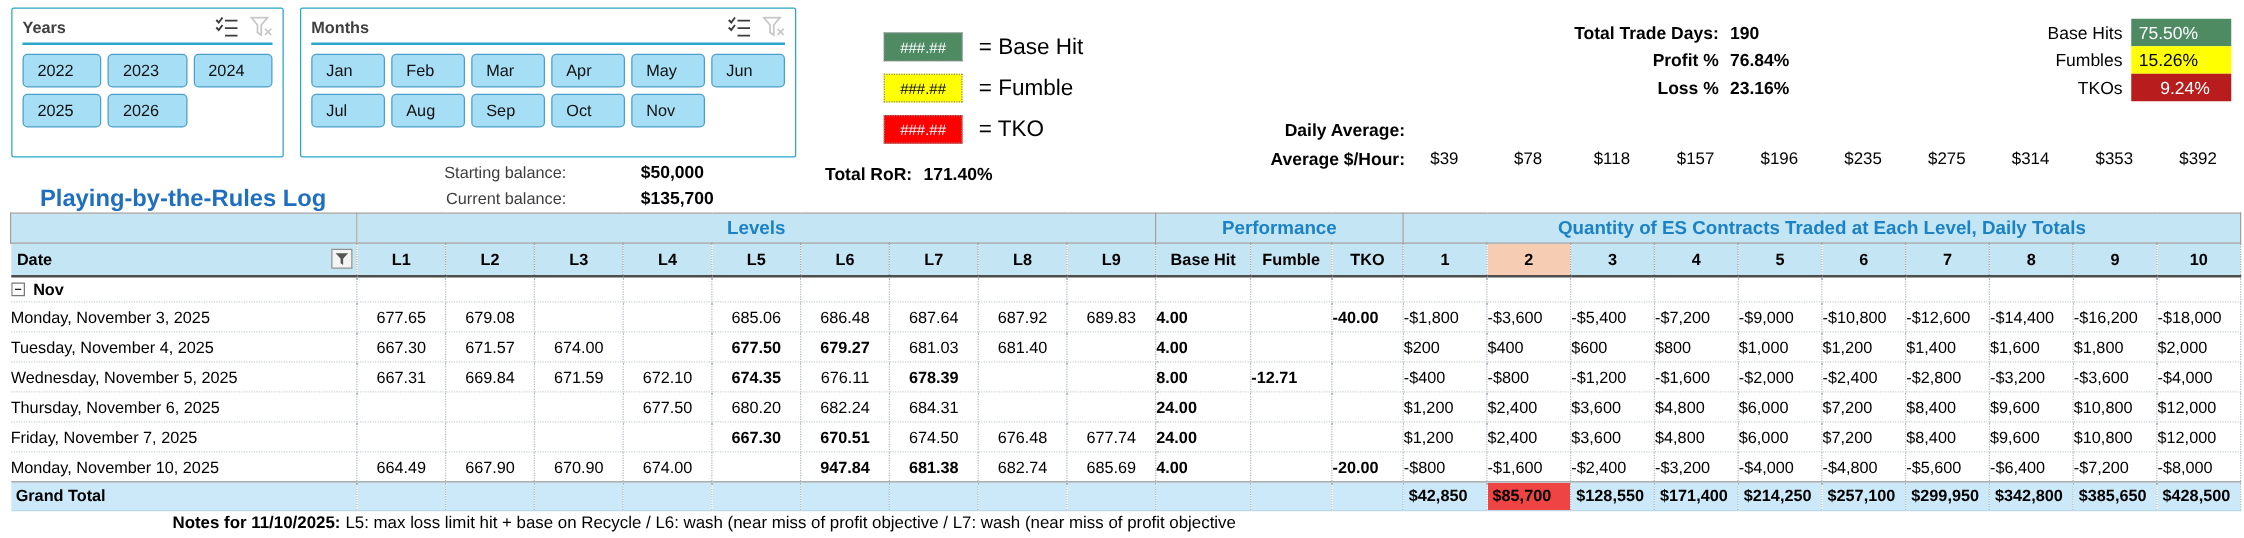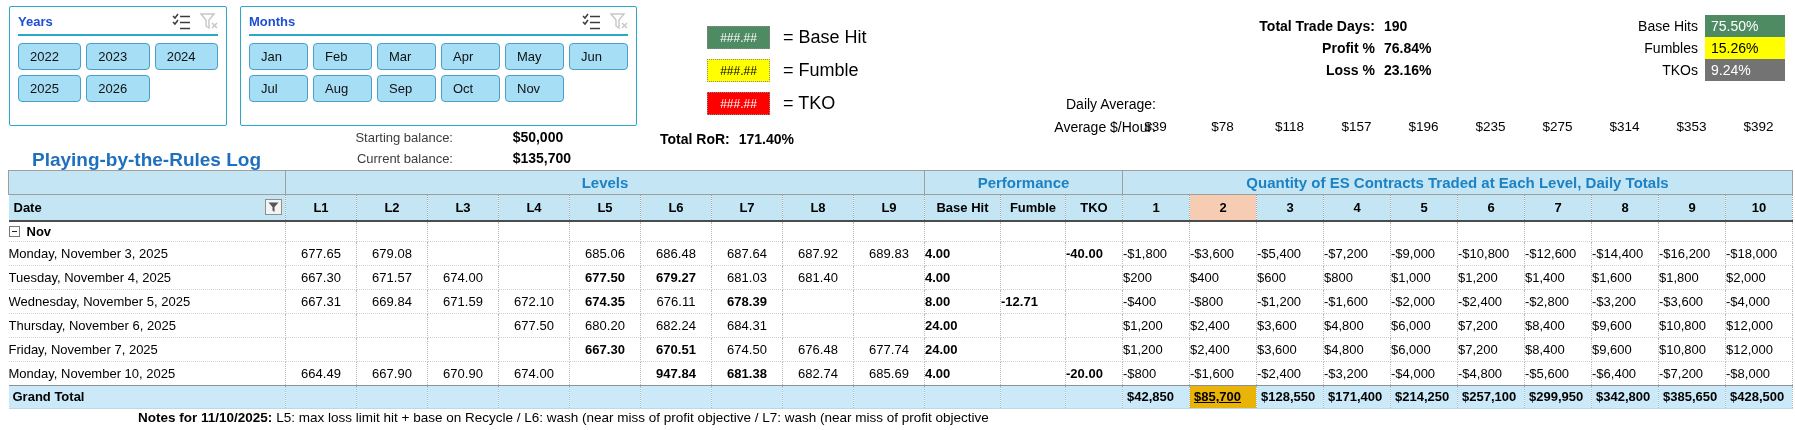--- a/index.html
+++ b/index.html
@@ -5,21 +5,21 @@
   * { box-sizing:border-box; }
   body { margin:0; background:#fff; }
   .canvas { position:relative; width:1795px; height:430px; background:#ffffff;
             font-family:"Liberation Sans", sans-serif; overflow:hidden; color:#000; }
 
   
   .slicer { position:absolute; border:1px solid #2BA7CA; border-radius:2px; background:#fff;
             padding:5px 8px 8px 8px; }
   .slicer-head { display:flex; align-items:center; justify-content:space-between;
                  border-bottom:2px solid #2BA7CA; padding-bottom:3px; margin-bottom:7px; height:24px; }
-  .slicer-title { font-weight:bold; font-size:13px; color:#1d4ed8; }
+  .slicer-title { font-weight:bold; font-size:13px; color:#404040; }
   .slicer-icons { display:flex; gap:9px; align-items:center; }
   .slicer-grid { display:grid; gap:5px; }
   .years-grid  { grid-template-columns:repeat(3,1fr); }
   .months-grid { grid-template-columns:repeat(6,1fr); }
   .slicer-btn { background:#A5DEF5; border:1px solid #4BA0C8; border-radius:4px; height:27px;
                 line-height:25px; padding-left:11px; font-size:13px; color:#111; cursor:pointer; }
 
   
   .legend { position:absolute; left:707px; top:26px; }
   .legend-row { display:flex; align-items:center; height:23px; margin-bottom:10px; }
@@ -39,22 +39,22 @@
   .trade-stats { position:absolute; left:1140px; top:18px; font-size:14px; font-weight:bold; }
   .ts-row { height:22px; }
   .ts-label { display:inline-block; width:235px; text-align:right; }
   .ts-value { margin-left:9px; }
   .badge-stats { position:absolute; left:1555px; top:15px; font-size:14px; }
   .bs-row { display:flex; align-items:center; height:22px; }
   .bs-label { width:143px; text-align:right; }
   .bs-badge { width:80px; height:22px; line-height:22px; margin-left:7px; padding-left:6px; }
 
   
-  .avg-label { position:absolute; left:916px; width:240px; text-align:right;
-               font-weight:normal; font-size:14px; }
+  .avg-label { position:absolute; left:884px; width:240px; text-align:right;
+               font-weight:bold; font-size:14px; }
   .avg-grid { position:absolute; left:1122px; width:670px; display:grid;
               grid-template-columns:repeat(10,1fr); font-size:13.5px; text-align:center; }
 
   
   .pbr-title { position:absolute; left:8px; top:149px; width:277px; text-align:center;
                font-size:19px; font-weight:bold; color:#1E6FC0; }
   table.log { position:absolute; left:8px; top:170px; border-collapse:collapse; table-layout:fixed; }
   table.log th, table.log td { padding:0; overflow:hidden; white-space:nowrap; font-size:13px; }
   tr.band th { background:#C3E5F4; color:#1C82C4; font-size:15px; font-weight:bold; height:24px;
                border:1px solid #9f9f9f; }
@@ -77,21 +77,21 @@
   td.c-lvl { text-align:center; }
   td.c-perf { background:#E9E8E8; text-align:left; padding-left:4px; font-weight:bold; }
   td.c-qty { text-align:left; padding-left:4px; }
   td.col2 { background:#FADCC9; }
   td.s-g { background:#4E8B63; color:#fff; }
   td.s-y { background:#FFFF00; color:#000; }
   td.s-r { background:#FF0000; color:#fff; }
   td.s-b { font-weight:bold; }
   tr.gt td { background:#CBE9F8; font-weight:bold; height:23px; border-right:1px dotted #9fb9c8;
              border-top:1px solid #8a9298; border-bottom:1px solid #bcd9e8; text-align:left; padding-left:4px; }
-  tr.gt td.col2 { background:#eab308;text-decoration:underline; }
+  tr.gt td.col2 { background:#ef4444; }
   .notes { position:absolute; left:138px; top:410px; font-size:13.5px; }
   .notes b { margin-right:4px; }
 </style>
 </head>
 <body>
 
 <div class="canvas">
 
   <div class="slicer" style="left:9px; top:6px; width:218px; height:120px;">
     <div class="slicer-head">
@@ -201,21 +201,21 @@
       <div class="bs-row">
         <span class="bs-label">Base Hits</span>
         <span class="bs-badge" style="background: rgb(78, 139, 99); color: rgb(255, 255, 255);">75.50%</span>
       </div>
       <div class="bs-row">
         <span class="bs-label">Fumbles</span>
         <span class="bs-badge" style="background: rgb(255, 255, 0); color: rgb(0, 0, 0);">15.26%</span>
       </div>
       <div class="bs-row">
         <span class="bs-label">TKOs</span>
-        <span class="bs-badge" style="background: #737373; color: rgb(255, 255, 255);">9.24%</span>
+        <span class="bs-badge" style="background: #b91c1c; color: rgb(255, 255, 255); text-align: center;">9.24%</span>
       </div>
     </div>
 
   <div class="avg-label" style="top:96px;">Daily Average:</div>
   <div class="avg-label" style="top:119px;">Average $/Hour:</div>
   <div class="avg-grid" style="top:119px;" id="hourly-avg-grid">
       <span>$39</span>
       <span>$78</span>
       <span>$118</span>
       <span>$157</span>

